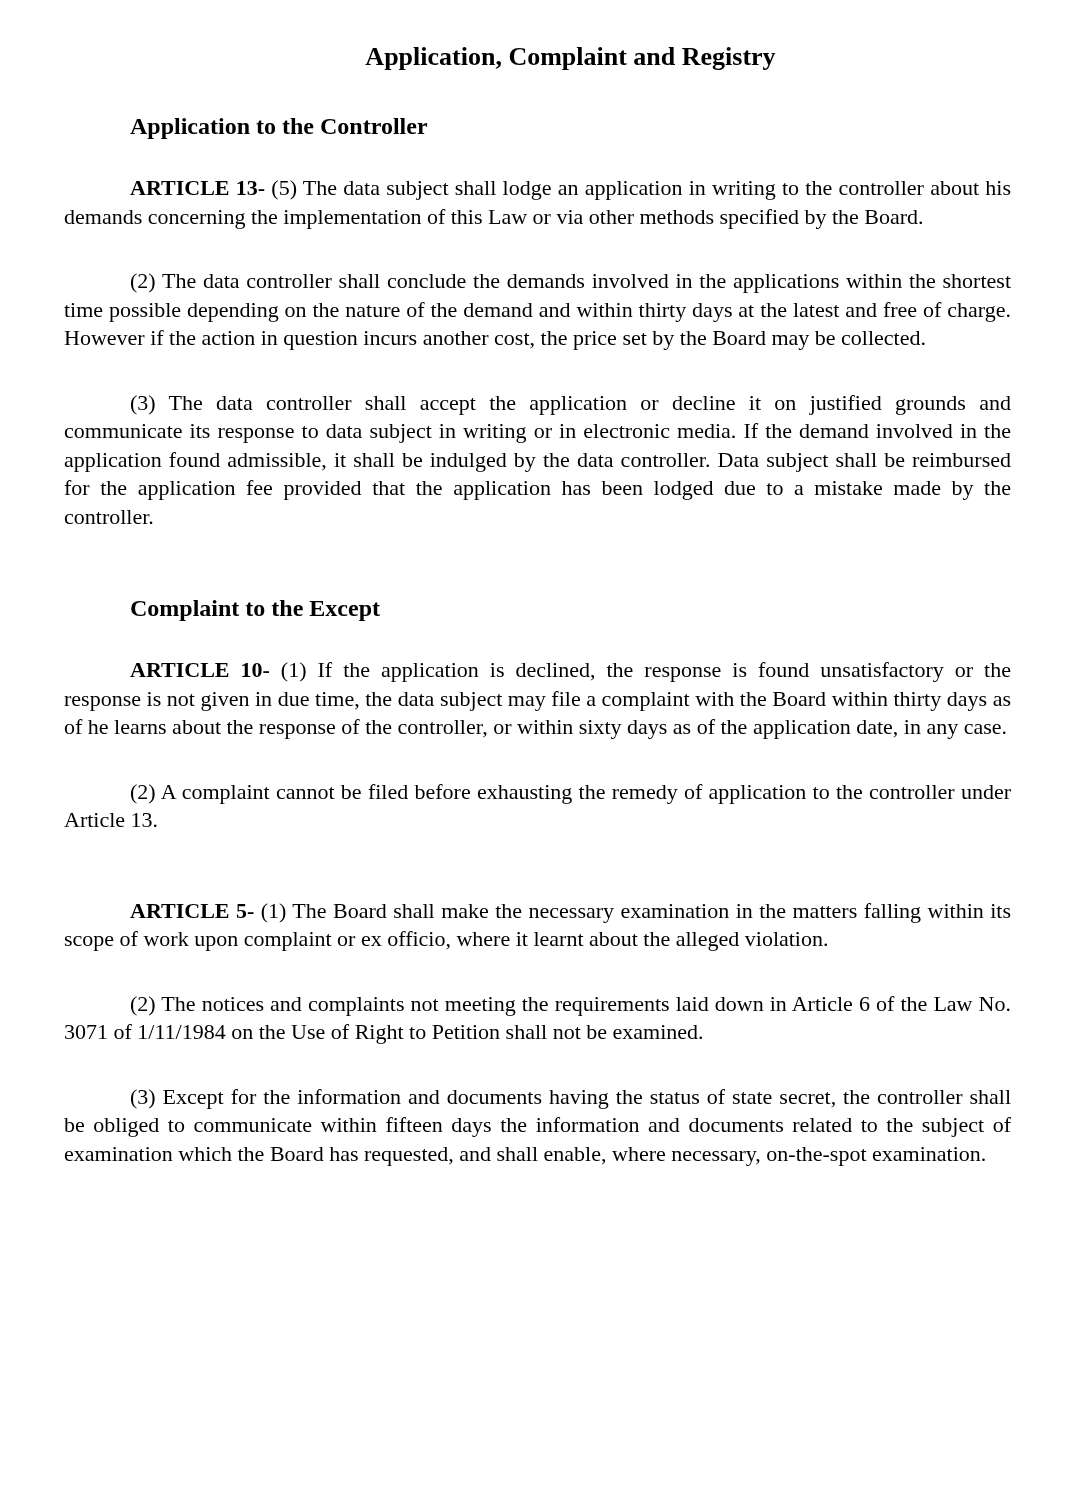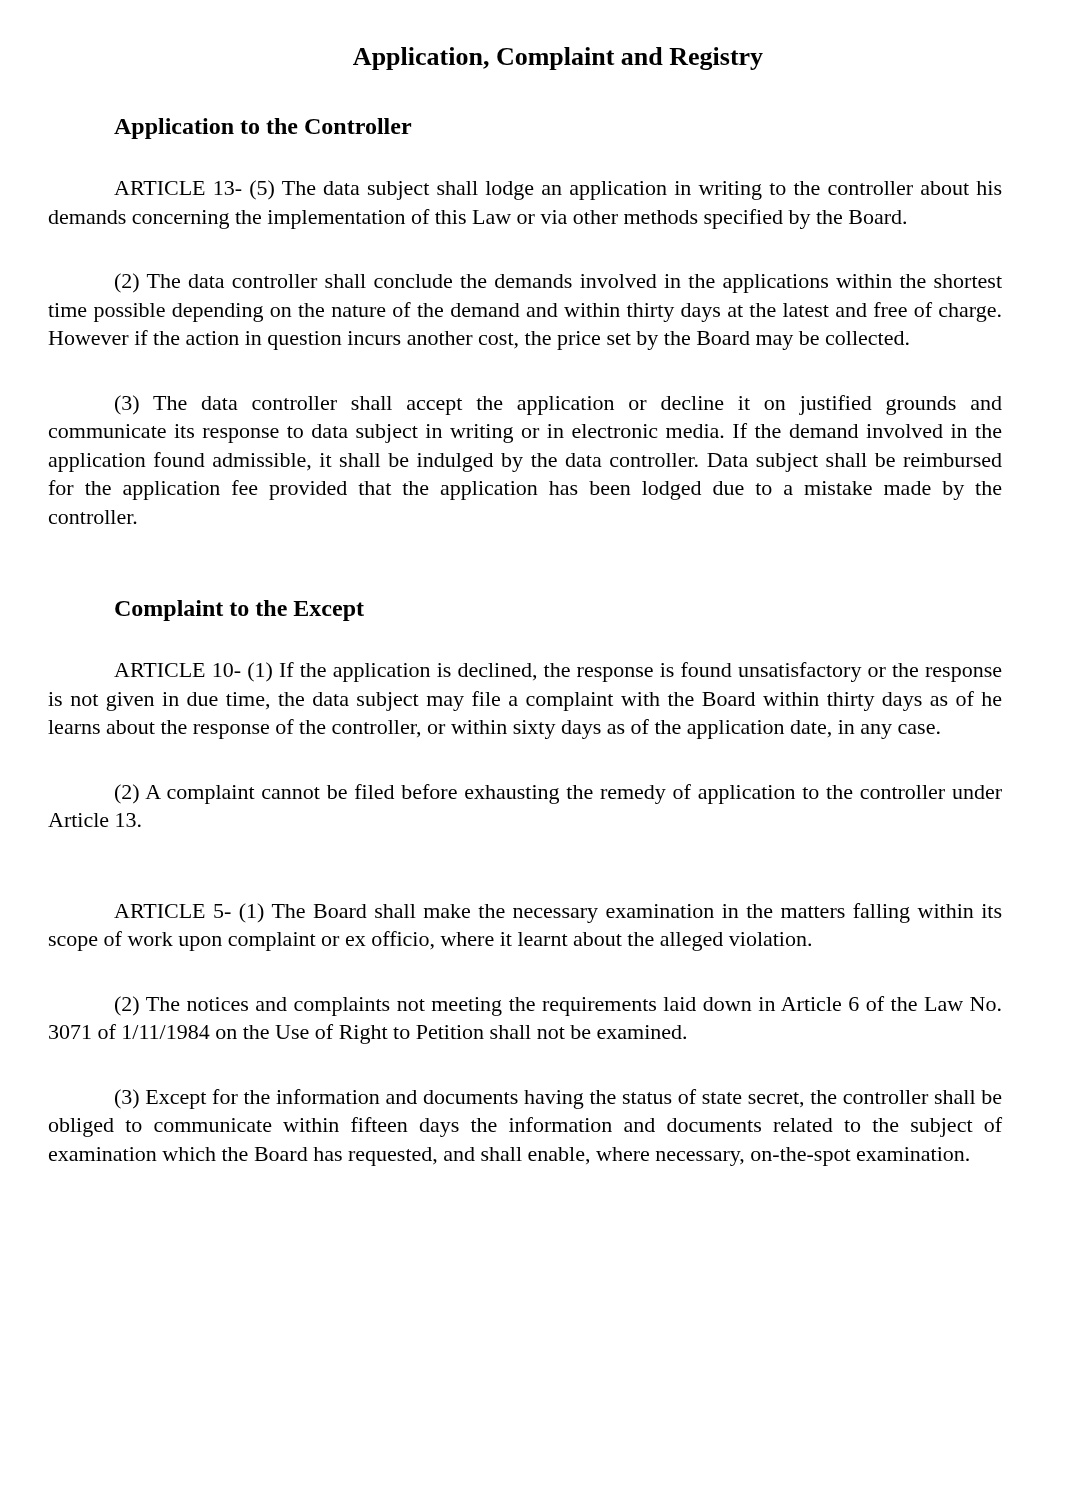--- a/index.html
+++ b/index.html
@@ -9,47 +9,47 @@
   }
   .page {
     width: 1092px;
     height: 1510px;
     box-sizing: border-box;
     background: #ffffff;
     color: #000000;
     font-family: "Liberation Serif", "DejaVu Serif", serif;
     font-size: 22px;
     line-height: 28.5px;
-    padding: 40px 78px 20px 36px;
+    padding: 40px 78px 20px 61px;
     overflow: hidden;
   }
   .doc-title {
     font-size: 26px;
     line-height: 33px;
     font-weight: bold;
     text-align: center;
     text-indent: 66px; 
     margin: 0 0 38px 0;
   }
-  .section { margin: 12px; }
+  .section { margin: 3px; }
   .section + .section { margin-top: 62px; }
   .section-heading {
     font-size: 24px;
     line-height: 30px;
     font-weight: bold;
     text-indent: 66px;
     margin: 0 0 33px 0;
   }
   .para {
     margin: 0 0 36px 0;
     text-indent: 66px;
     text-align: justify;
   }
   .para:last-child { margin-bottom: 0; }
-  .lead { font-weight: normal; }
+  .lead { font-weight: bold; }
 </style>
 </head>
 <body>
 
 <div class="page">
 
   <h1 class="doc-title">Application, Complaint and Registry</h1>
 
   <div class="section">
     <h2 class="section-heading">Application to the Controller</h2>

